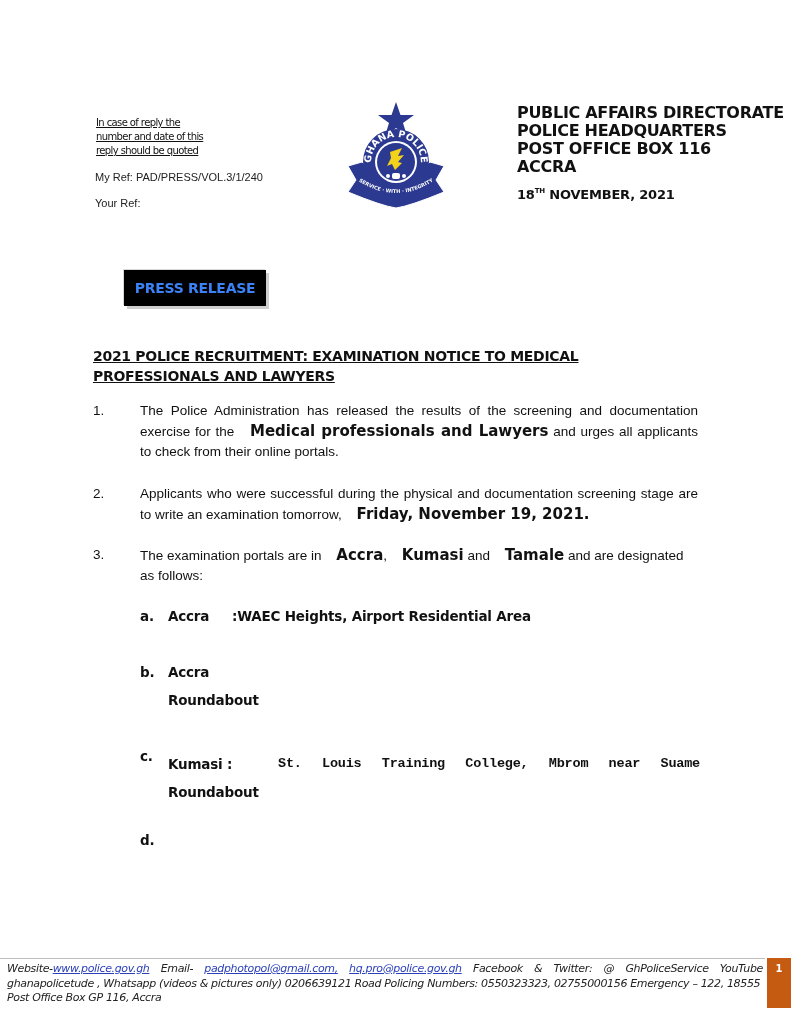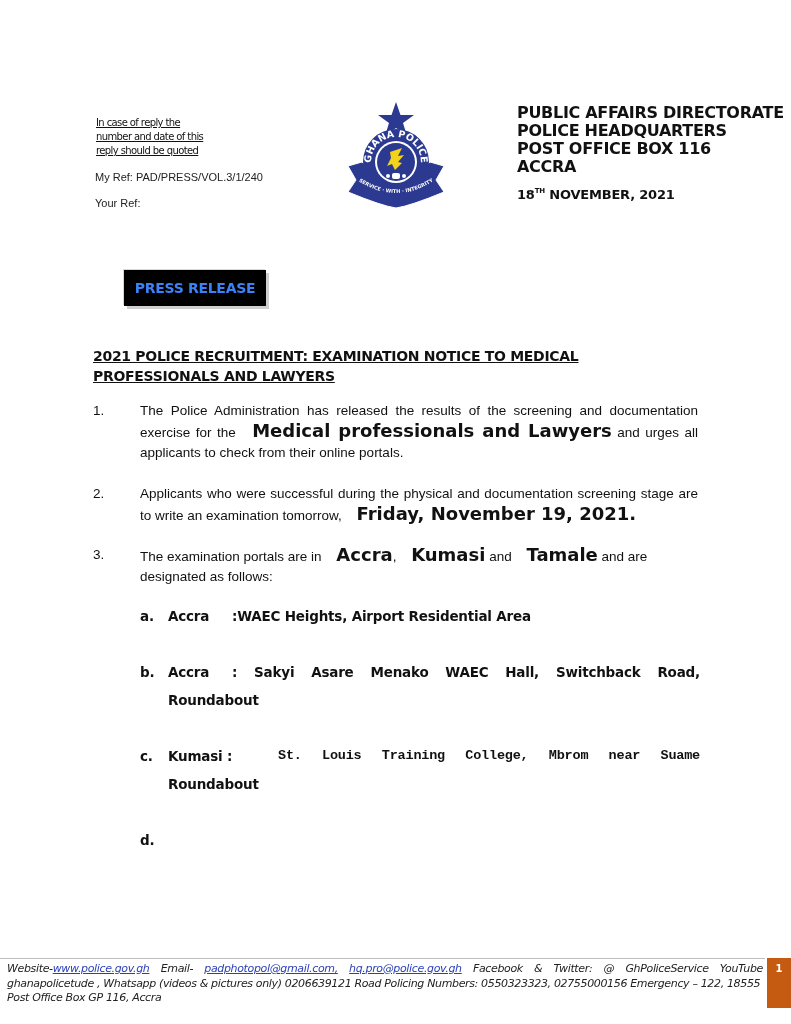--- a/index.html
+++ b/index.html
@@ -36,21 +36,21 @@
   }
 
   
   .title { left: 93px; top: 346px; width: 620px; font-size: 14px; line-height: 20px; font-weight: bold; letter-spacing: -0.3px; }
   .title span { text-decoration: underline; }
 
   
   .para { left: 93px; width: 605px; font-size: 13.5px; line-height: 20px; font-family: "Liberation Sans", sans-serif; }
   .para .num { position: absolute; left: 0; top: 0; }
   .para .txt { margin-left: 47px; text-align: justify; }
-  .para b { font-family: "DejaVu Sans", sans-serif; font-size: 18px; padding-left: 11px; }
+  .para b { font-family: "DejaVu Sans", sans-serif; font-size: 15px; padding-left: 11px; }
   .p1 { top: 401px; }
   .p2 { top: 484px; }
   .p3 { top: 545px; }
 
   
   .sub { left: 140px; width: 560px; font-size: 13.5px; line-height: 28px; font-weight: bold; letter-spacing: -0.2px; }
   .sub .letter { position: absolute; left: 0; top: 0; }
   .sub .body { margin-left: 28px; text-align: justify; }
   .sub .place { display: inline-block; }
   .sa { top: 602px; }
@@ -167,30 +167,29 @@
   <div class="body">
     <span class="place">Accra</span><span>:WAEC Heights, Airport Residential Area</span>
   </div>
 </div>
 
 <div class="abs sub sb">
   <span class="letter">b.</span>
   <div class="body">
     <div style="display:flex;">
       <span class="place">Accra</span>
-      <span class="just" style="flex:1;">: Sakyi Asare Menako WAEC Hall, Switchback Road,</span>
     </div>
     <div>Roundabout</div>
   </div>
 </div>
 
 <div class="abs sub sc">
   <span class="letter">c.</span>
   <div class="body">
-    <div style="display:flex;">
+    <div style="display:flex;margin-top:8px;">
       <span class="place">Kumasi :</span>
       <span class="just" style="flex:1;font-family:Liberation Mono, monospace;">St. Louis Training College, Mbrom near Suame</span>
     </div>
     <div>Roundabout</div>
   </div>
 </div>
 
 <div class="abs sub sd">
   <span class="letter">d.</span>
   <div class="body">

